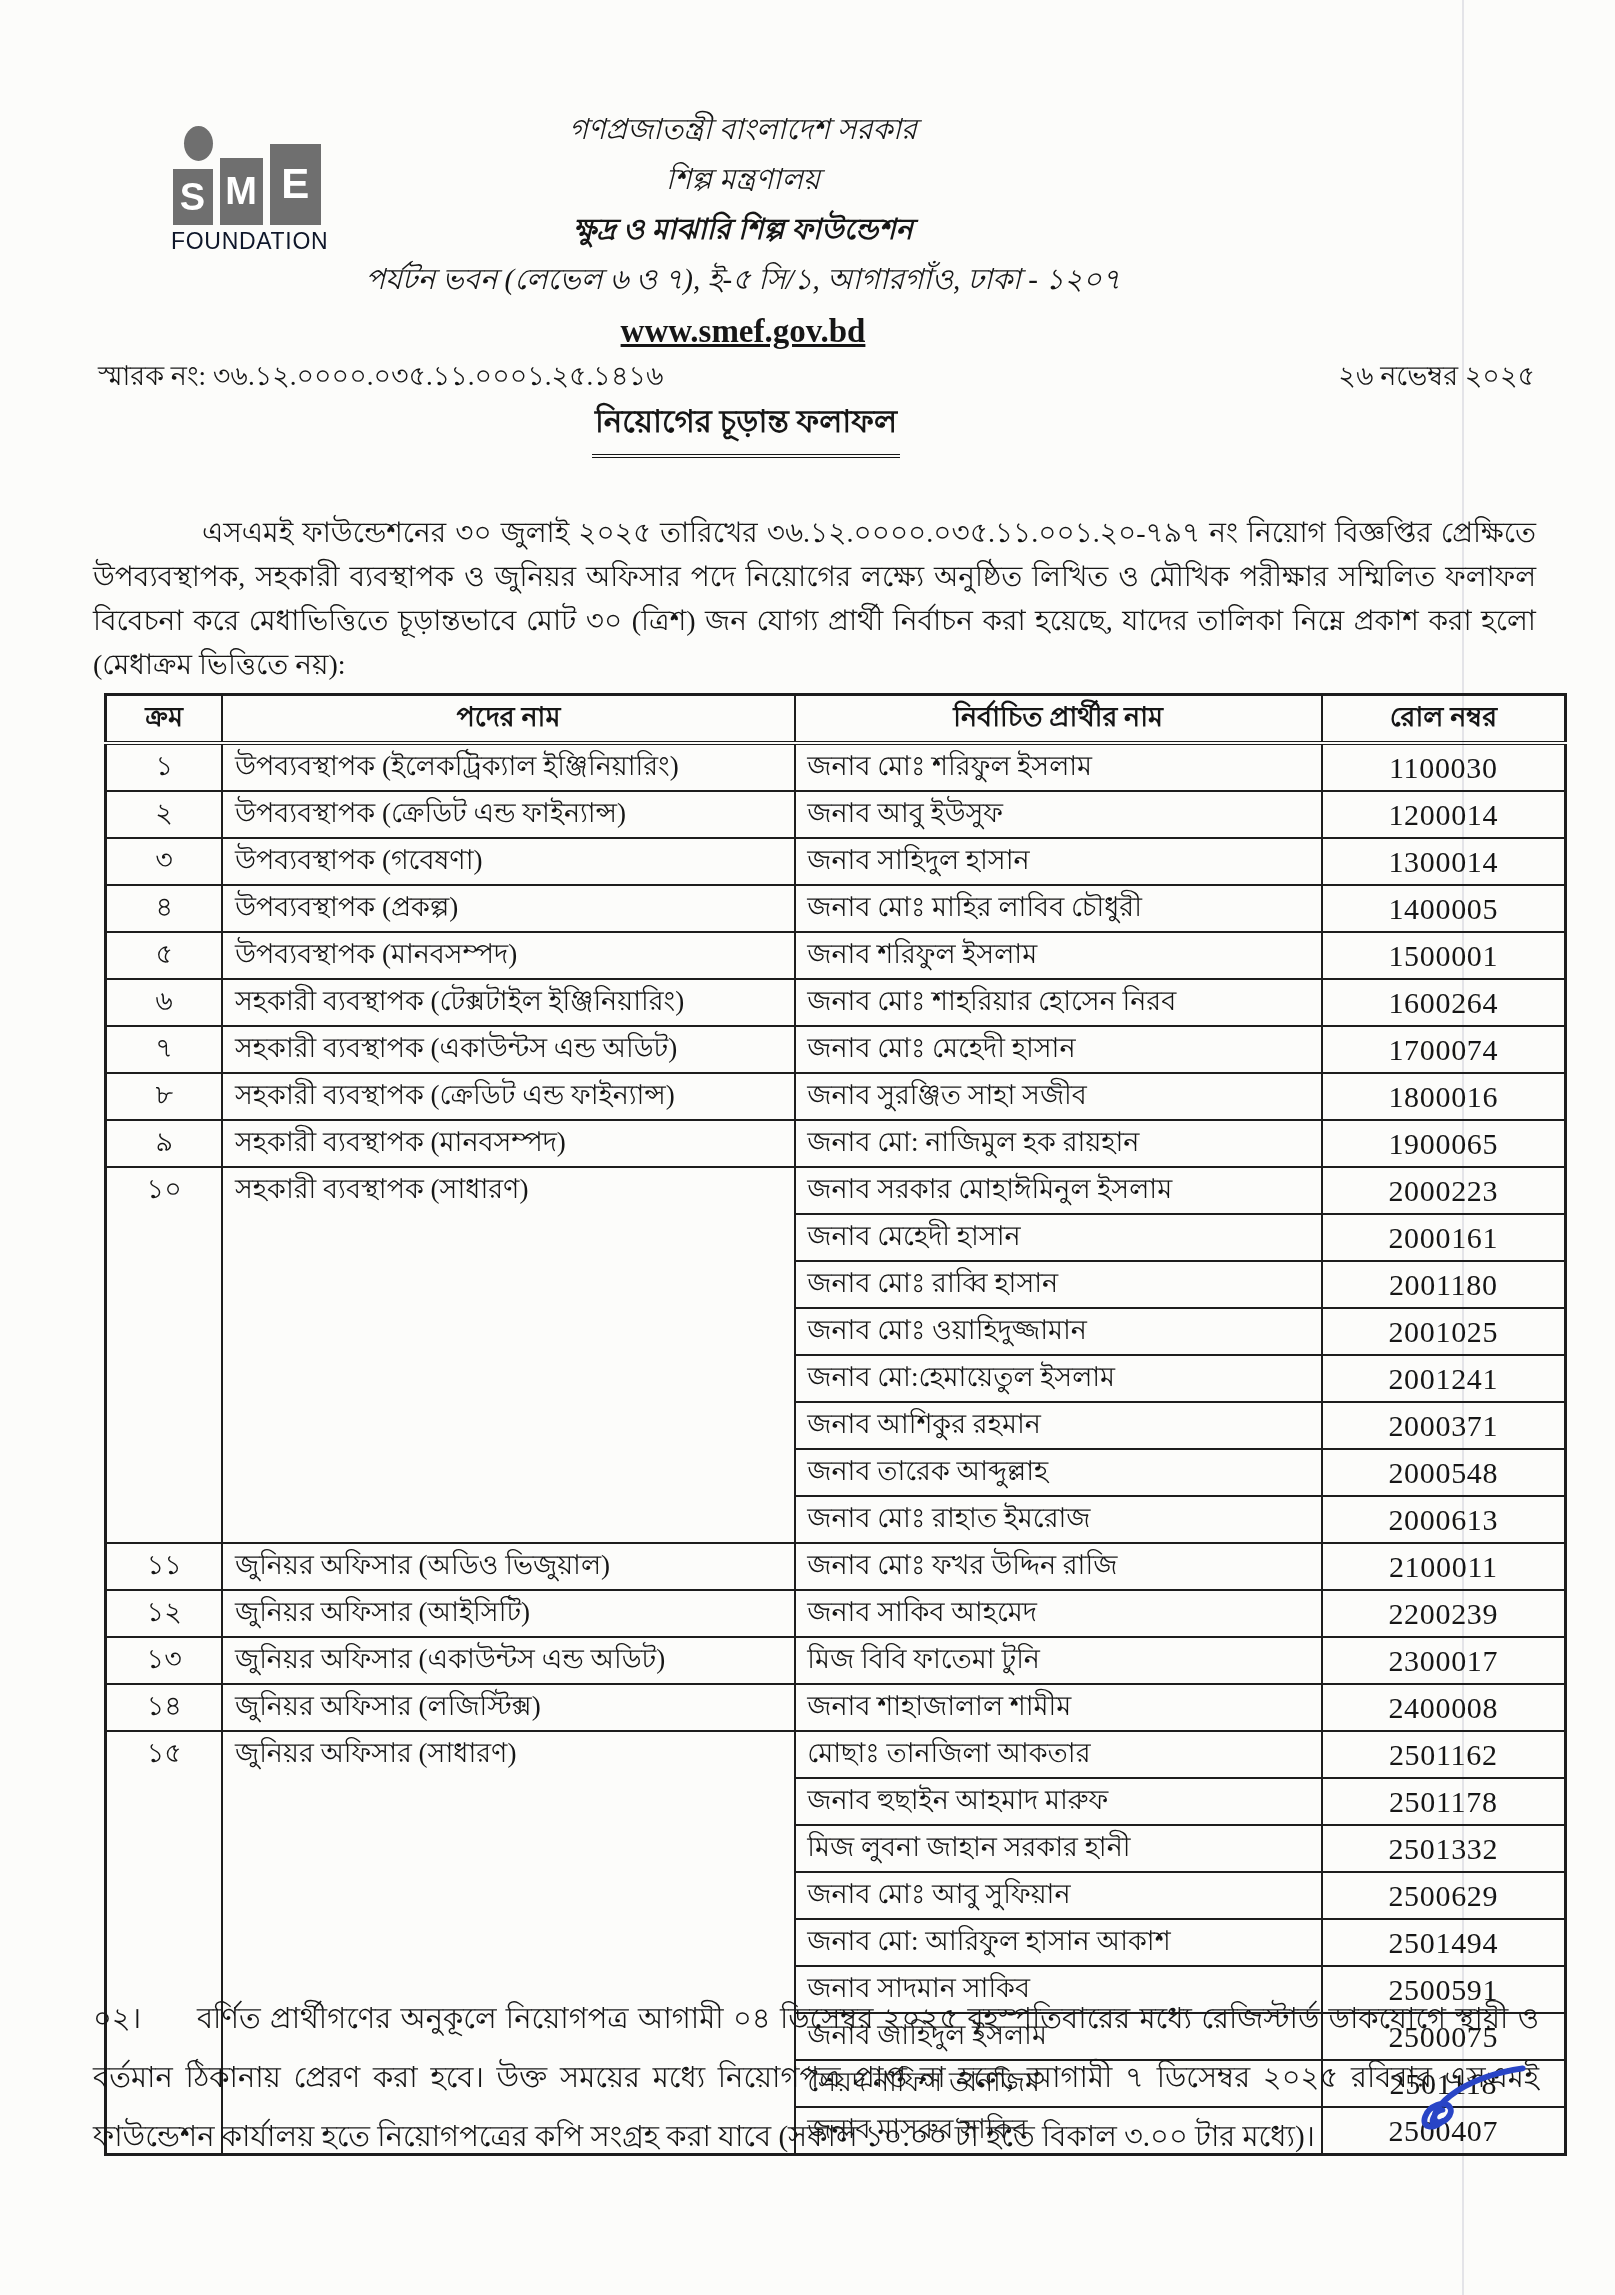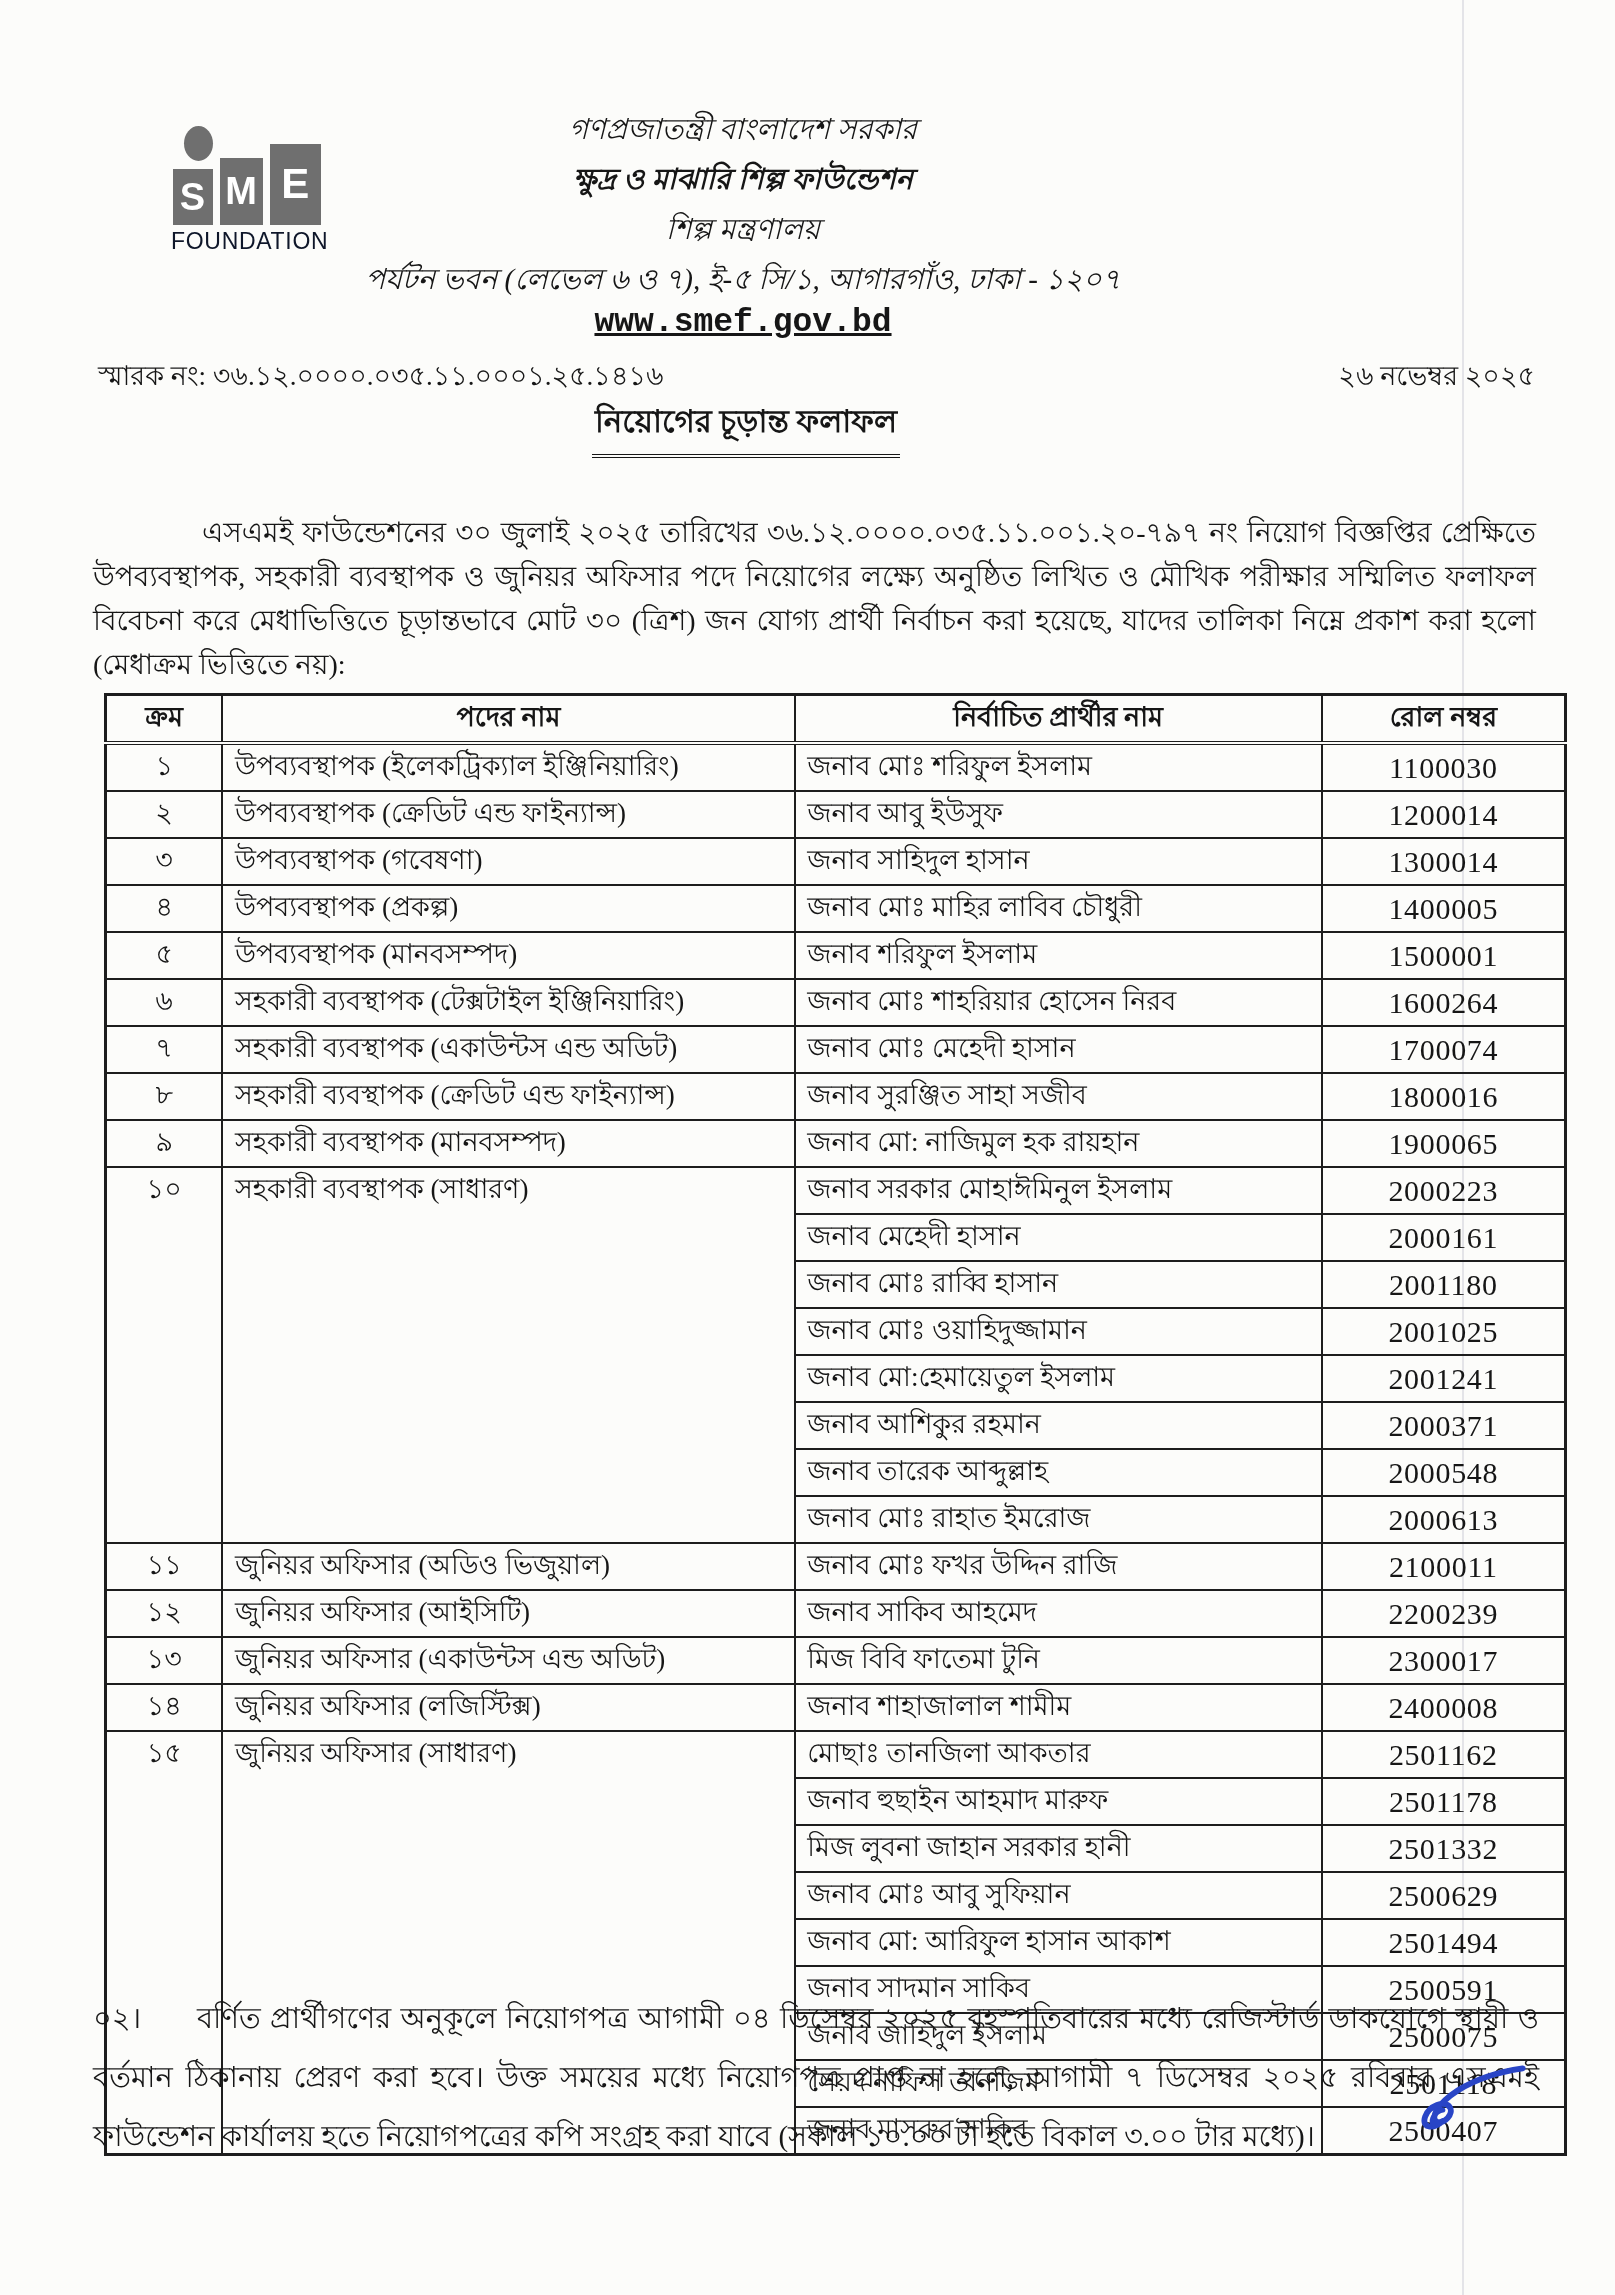--- a/index.html
+++ b/index.html
@@ -43,24 +43,24 @@
     font-weight:400;font-size:23px;letter-spacing:0.7px;color:#0f172a;
   }
   
   .header{
     position:absolute;left:150px;top:104px;width:1186px;
     text-align:center;
   }
   .header .h-line{font-size:29px;line-height:50px;font-style:italic;}
   .header .h-line.bold{font-weight:700;}
   .header .h-site{
-    display:inline-block;
+    display:inline-block;margin-top:9px;
     font-size:33px;font-weight:700;
     text-decoration:underline;
-    font-family:Liberation Mono, monospace;
+    font-family:Liberation Serif, serif;
   }
   
   .memo-row{
     position:absolute;left:98px;top:355px;width:1437px;
     display:flex;justify-content:space-between;align-items:flex-end;
     font-size:27px;
   }
   
   .title-wrap{position:absolute;left:150px;top:397px;width:1192px;text-align:center;}
   .title{
@@ -122,22 +122,22 @@
     <div class="logo-blocks">
       <div class="logo-block s">S</div>
       <div class="logo-block m">M</div>
       <div class="logo-block e">E</div>
     </div>
     <div class="logo-caption">FOUNDATION</div>
   </div>
 
   <div class="header">
     <div class="h-line">গণপ্রজাতন্ত্রী বাংলাদেশ সরকার</div>
+    <div class="h-line">শিল্প মন্ত্রণালয়</div>
     <div class="h-line bold">ক্ষুদ্র ও মাঝারি শিল্প ফাউন্ডেশন</div>
-    <div class="h-line">শিল্প মন্ত্রণালয়</div>
     <div class="h-line">পর্যটন ভবন (লেভেল ৬ ও ৭), ই-৫ সি/১, আগারগাঁও, ঢাকা - ১২০৭</div>
     <span class="h-site">www.smef.gov.bd</span>
   </div>
 
   <div class="memo-row">
     <span>স্মারক নং: ৩৬.১২.০০০০.০৩৫.১১.০০০১.২৫.১৪১৬</span>
     <span>২৬ নভেম্বর ২০২৫</span>
   </div>
 
   <div class="title-wrap">

